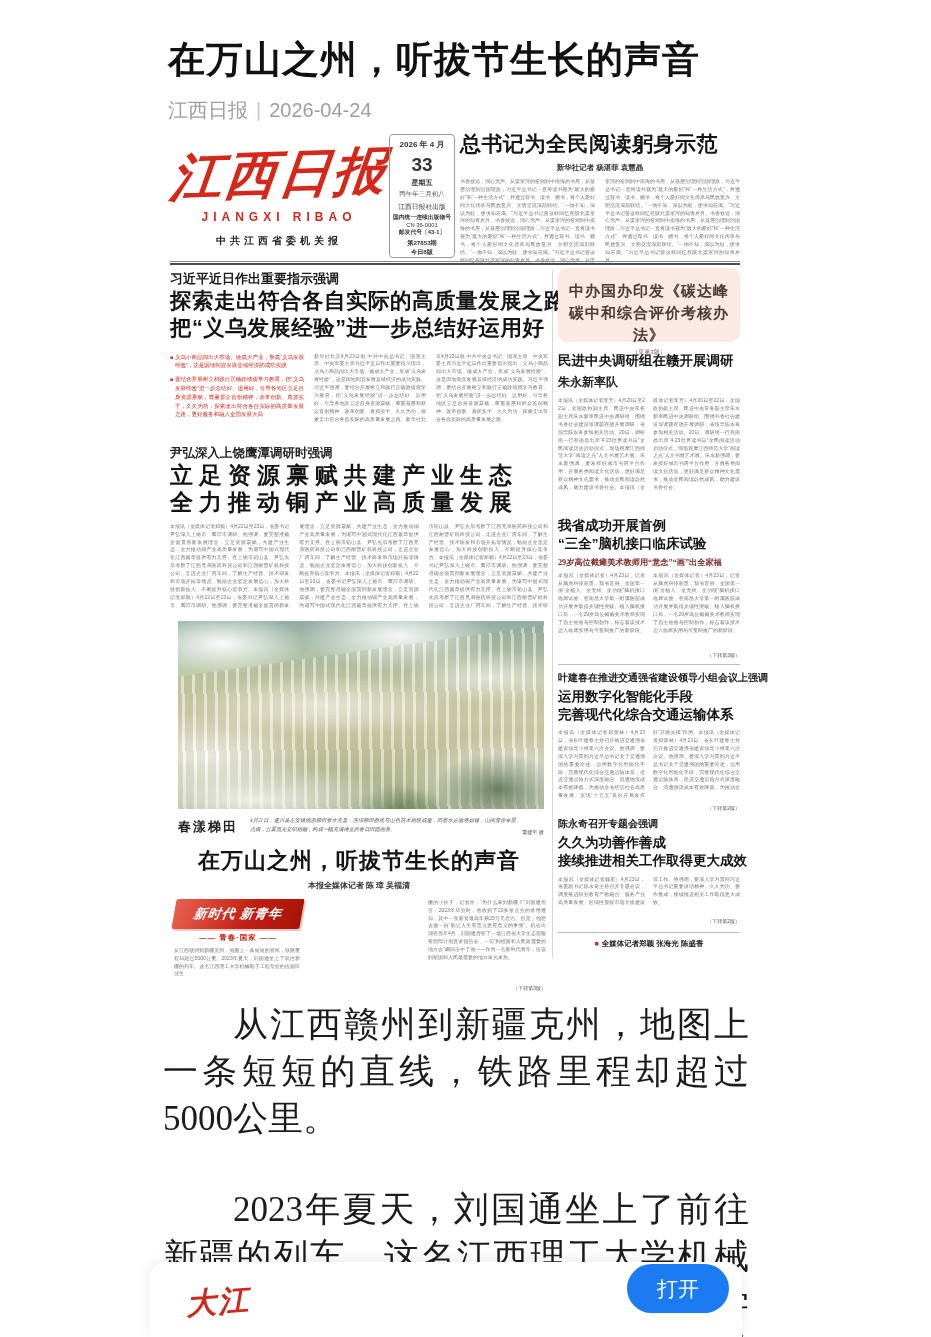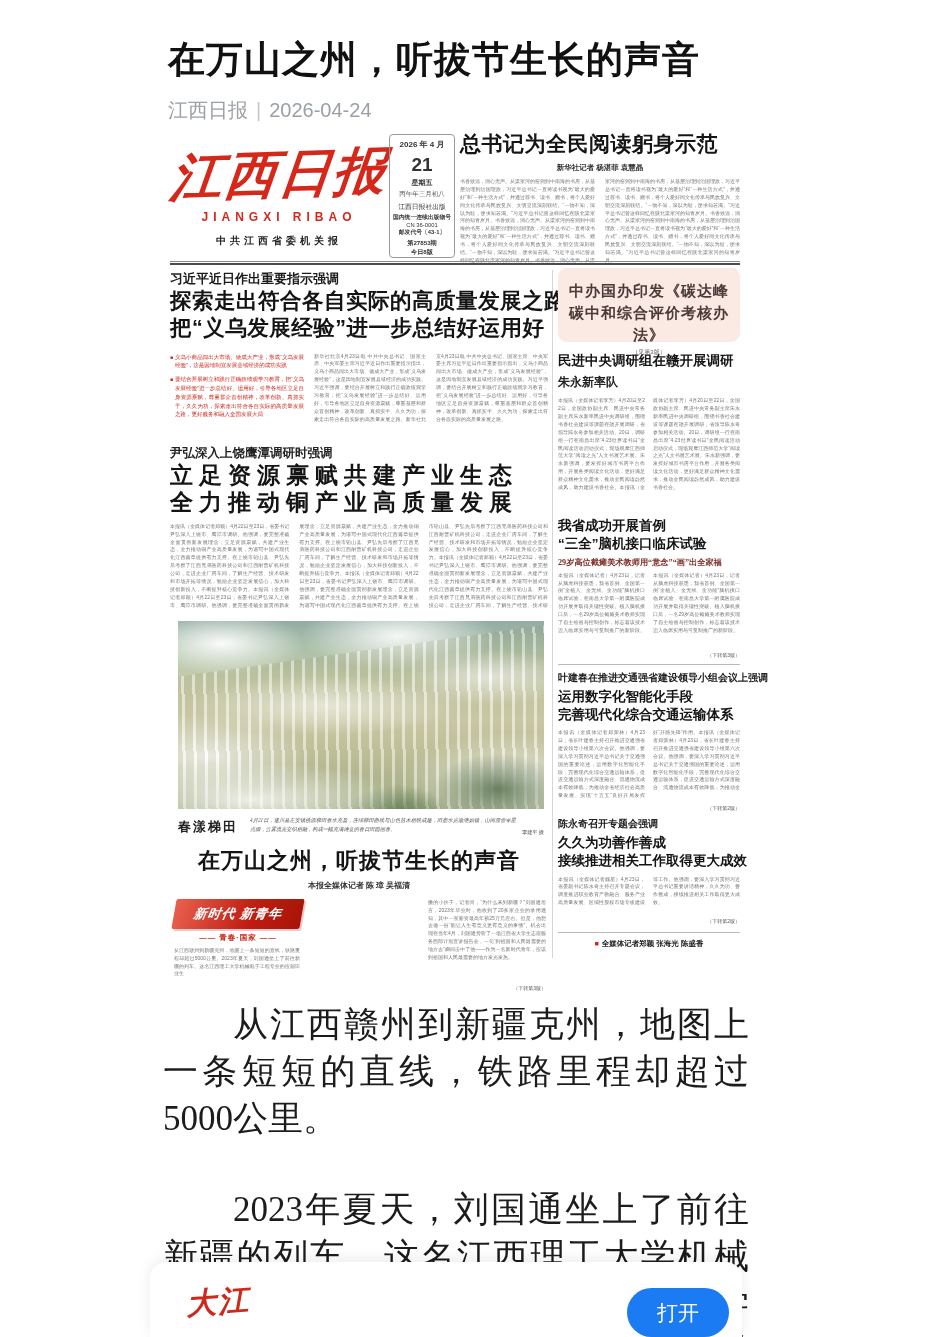--- a/index.html
+++ b/index.html
@@ -125,21 +125,21 @@
                 font-family:"Liberation Serif",serif;font-size:35px;line-height:1.34;
                 text-align:justify;}
   .article-text p{margin:0 0 44px 0;text-indent:2em;}
 
   
   .appbar{position:absolute;left:150px;top:1262px;width:592px;height:75px;background:#fff;
           border-radius:16px 16px 0 0;box-shadow:0 -3px 14px rgba(0,0,0,.08);}
   .appbar-logo{position:absolute;left:36px;top:20px;font-family:"Liberation Serif",serif;
                font-size:30px;font-weight:bold;font-style:italic;color:#cd2a1d;
                transform:rotate(-4deg);letter-spacing:2px;}
-  .open-btn{position:absolute;right:13px;top:26px;width:102px;height:49px;border:none;
+  .open-btn{position:absolute;right:13px;top:2px;width:102px;height:49px;border:none;
             border-radius:25px;background:#1b7bf3;color:#fff;font-size:21px;
             font-family:"Liberation Sans",sans-serif;cursor:pointer;}
 </style>
 </head>
 <body>
 
 <div id="canvas">
 
   <h1 class="page-title">在万山之州，听拔节生长的声音</h1>
   <div class="page-meta">
@@ -149,21 +149,21 @@
   <div class="paper">
 
     <div class="brand">
       <div class="brand-cn">江西日报</div>
       <div class="brand-py">JIANGXI RIBAO</div>
       <div class="brand-organ">中共江西省委机关报</div>
     </div>
 
     <div class="datebox">
       <div class="d-ym">2026 年 4 月</div>
-      <div class="d-day">21</div>
+      <div class="d-day">33</div>
       <div class="d-week">星期五</div>
       <div class="d-lunar">丙午年三月初八</div>
       <div class="d-pub">江西日报社出版</div>
       <div class="d-sn-label">国内统一连续出版物号</div>
       <div class="d-sn">CN 36-0001</div>
       <div class="d-post">邮发代号〔43-1〕</div>
       <div class="d-issue">第27853期</div>
       <div class="d-pages">今日8版</div>
     </div>
 

